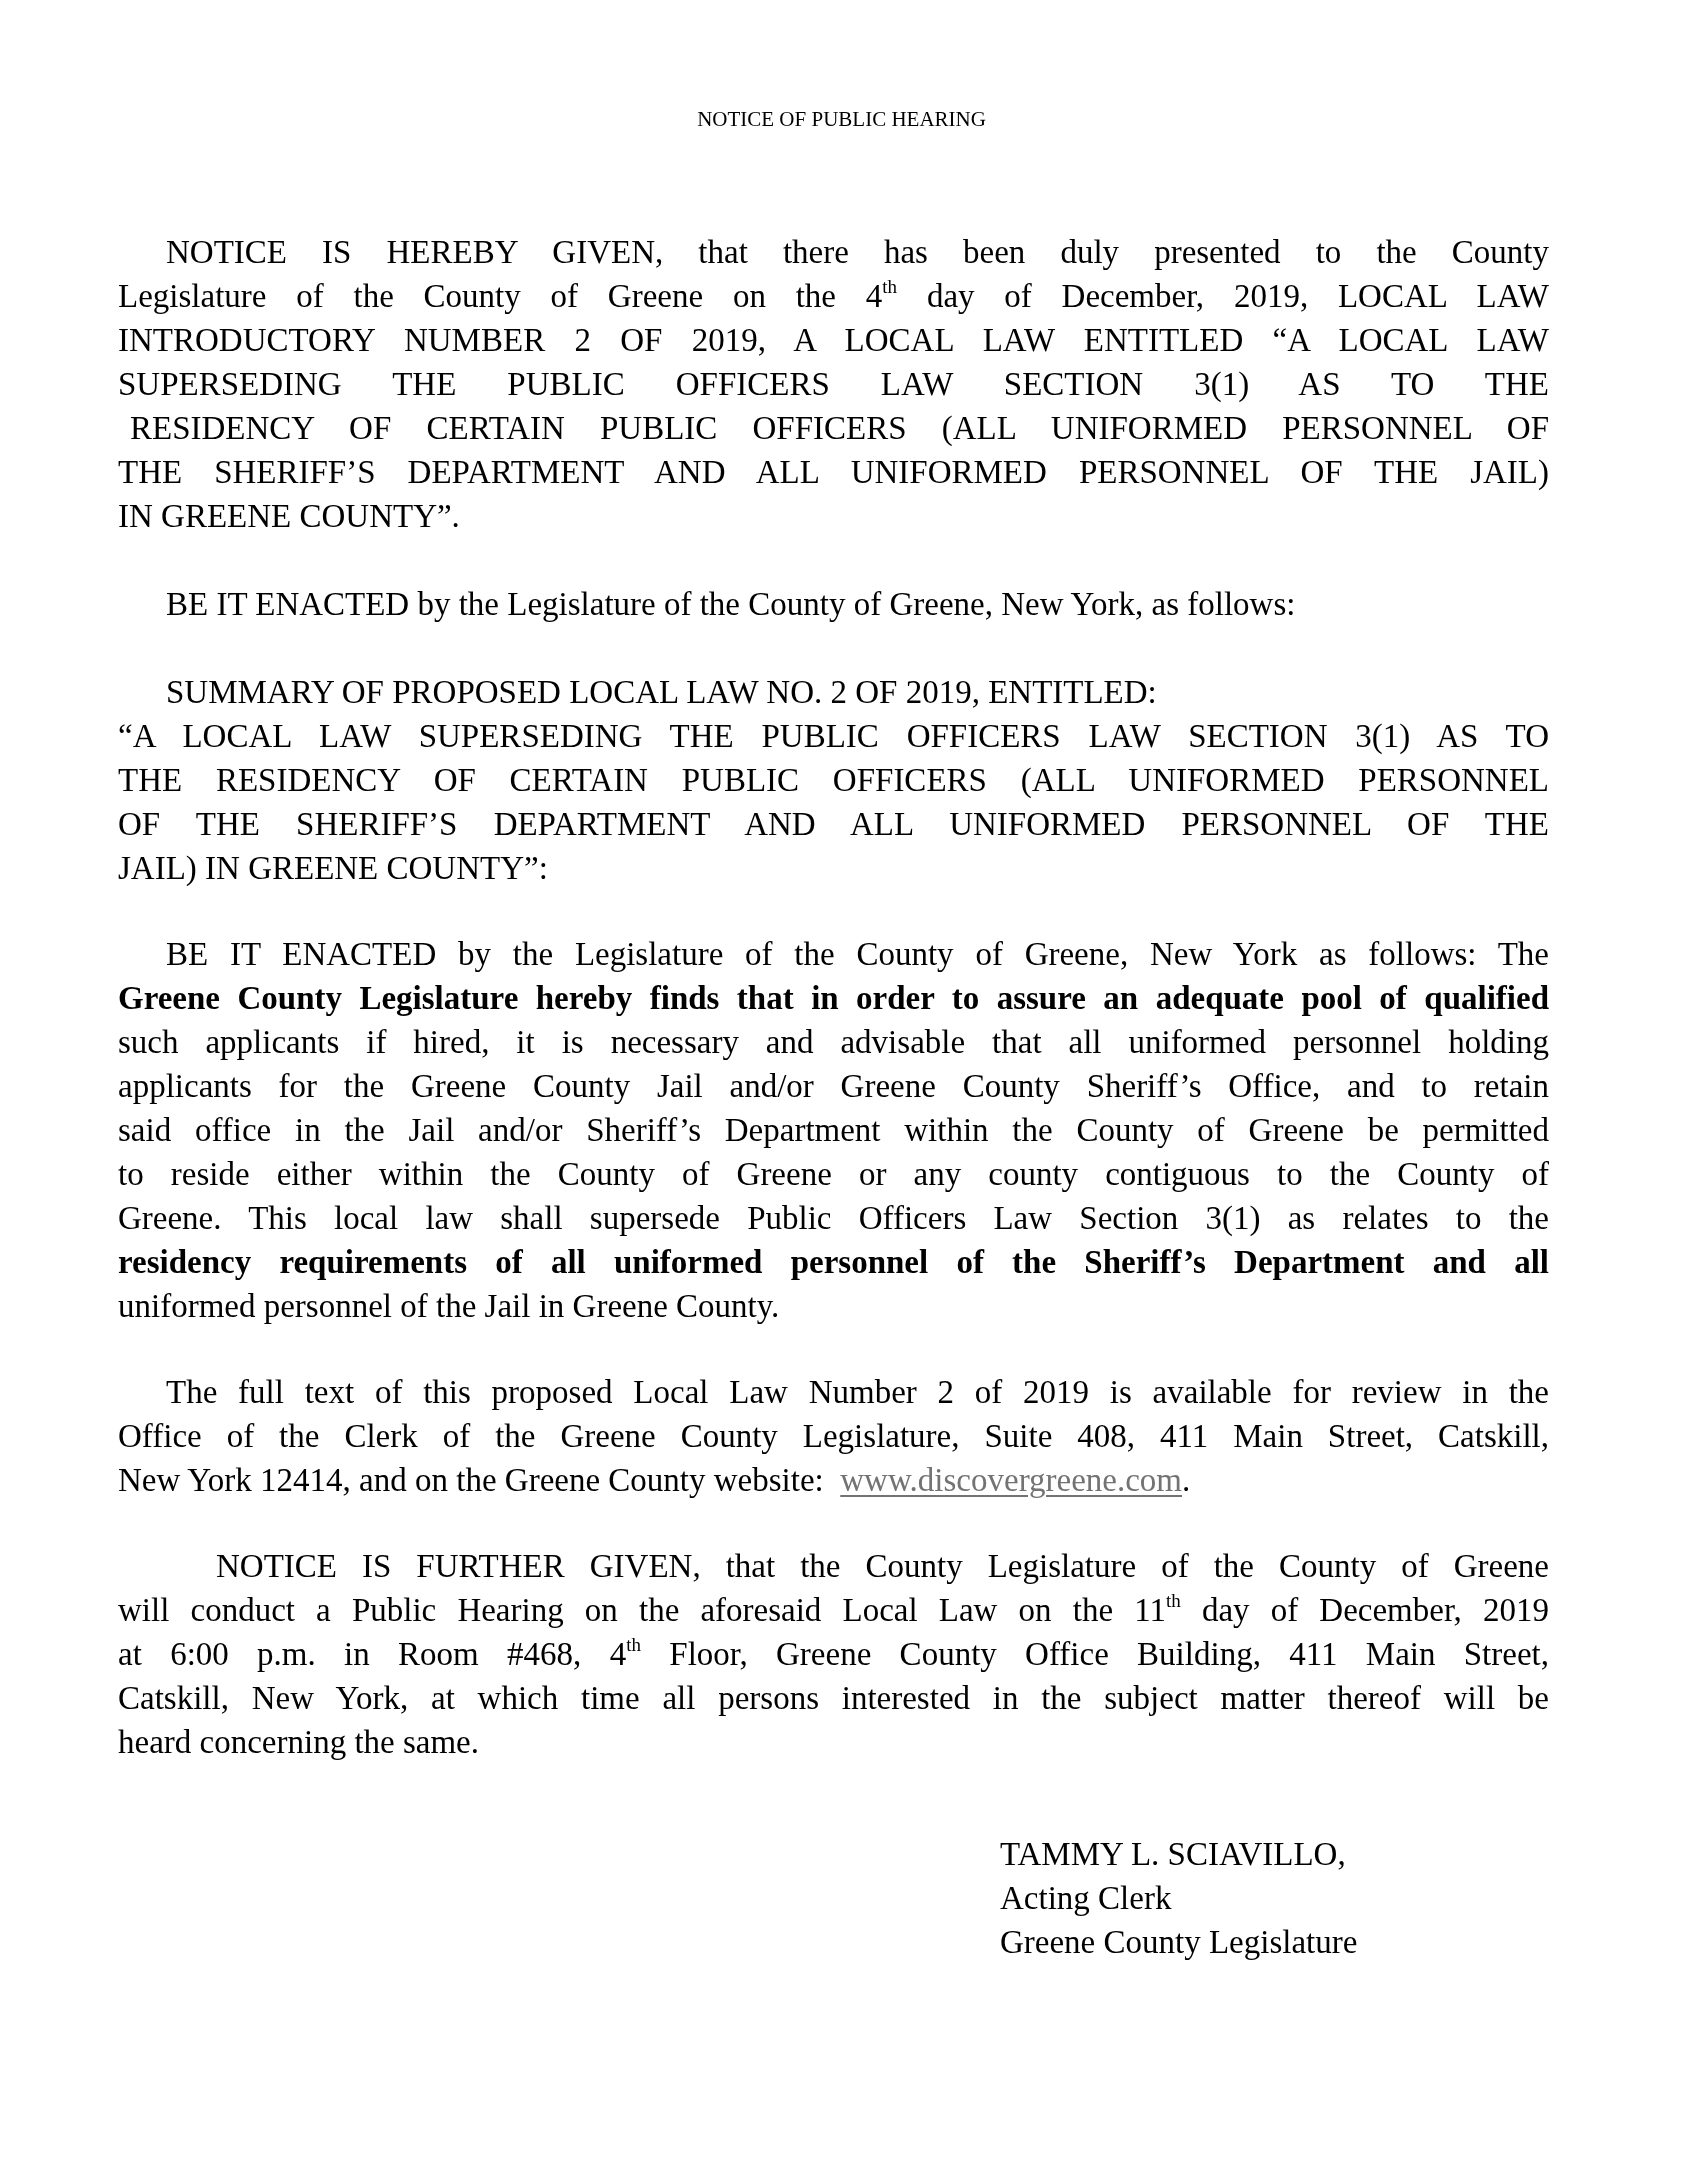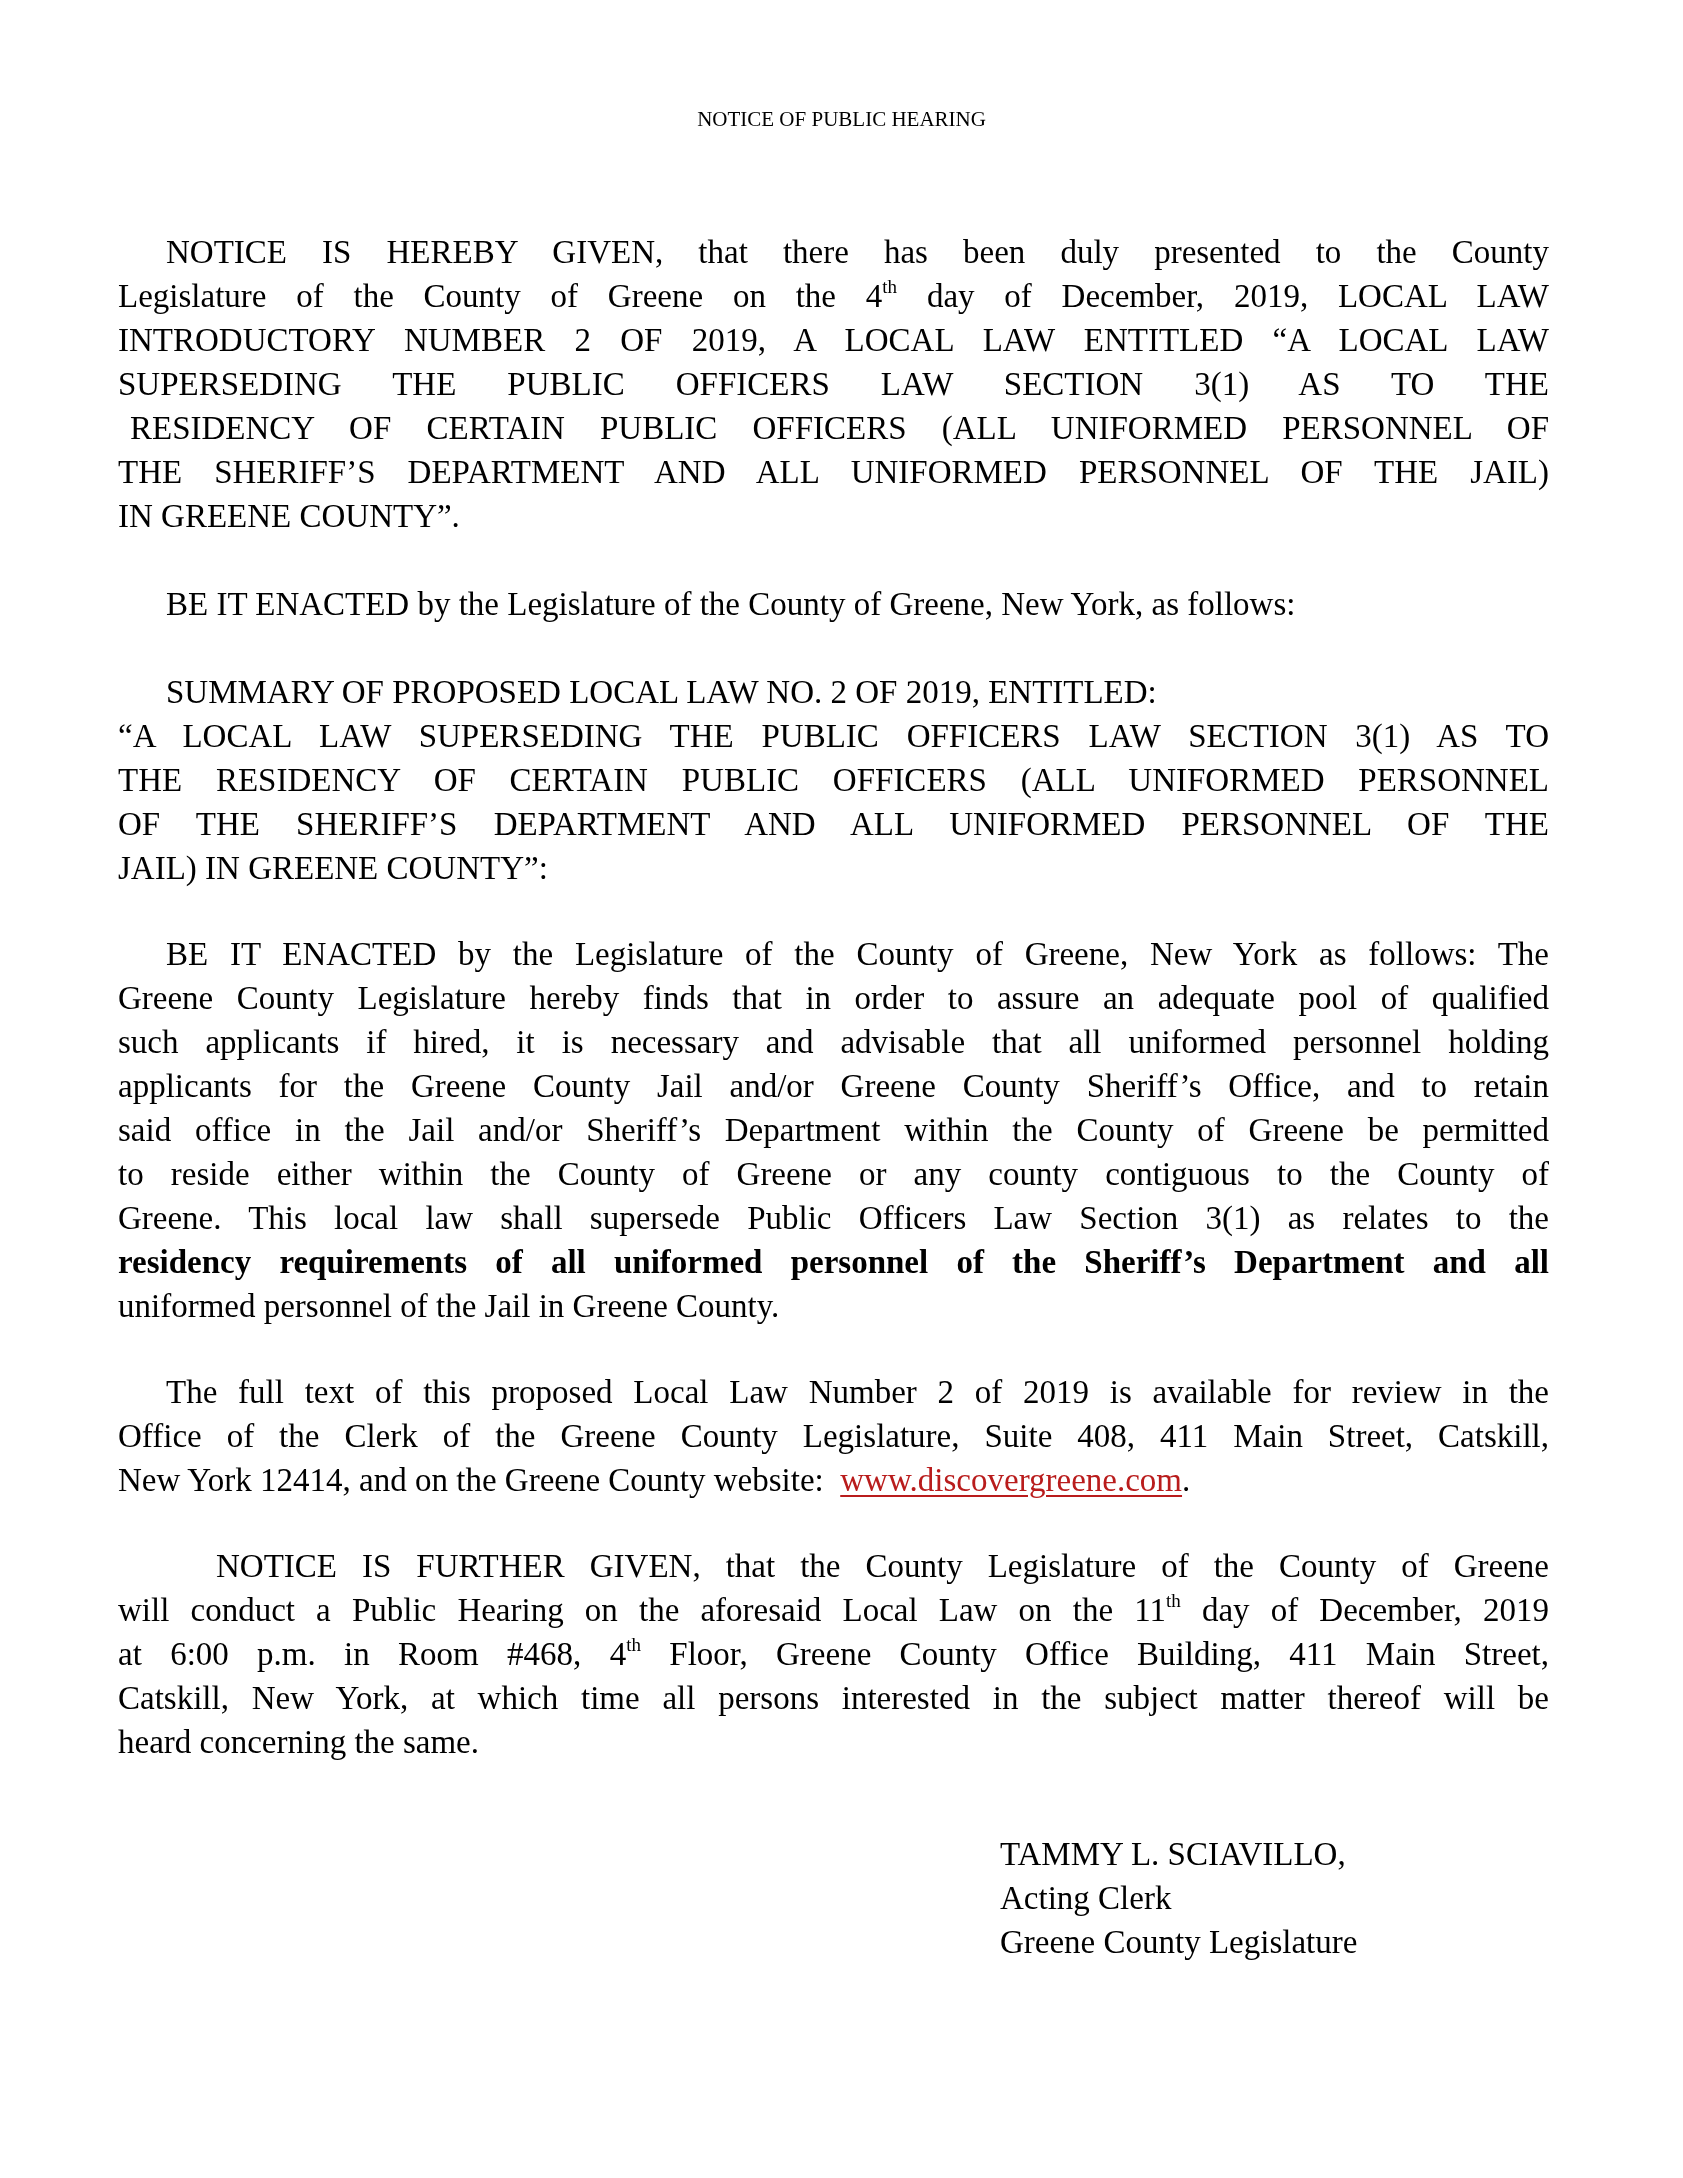--- a/index.html
+++ b/index.html
@@ -8,21 +8,21 @@
   .page { position: absolute; left: 0; top: 0; width: 1683px; height: 2178px; }
   .title { position: absolute; left: 0; width: 1683px; top: 97px; text-align: center;
            font-size: 21px; line-height: 44px; letter-spacing: 0; }
   .para { position: absolute; left: 118px; width: 1431px; font-size: 33px;
           line-height: 44px; text-align: justify; margin: 0; }
   .para .line { display: block; text-align: justify; text-align-last: justify; white-space: nowrap; }
   .para .line.last { text-align-last: left; }
   .ind1 { padding-left: 48px; }
   .ind2 { padding-left: 98px; }
   sup { font-size: 19px; line-height: 0; position: relative; top: -2px; vertical-align: super; }
-  .link { color: #b91c1c; text-decoration: underline; text-decoration-thickness: 2px; text-underline-offset: 4px; }
+  .link { color: #737373; text-decoration: underline; text-decoration-thickness: 2px; text-underline-offset: 4px; }
   .sig { position: absolute; left: 1000px; top: 1808px; font-size: 33px; line-height: 44px; margin-top: 24px; }
   .sig span { display: block; white-space: nowrap; }
 </style>
 </head>
 <body>
 
 <div class="page">
   <div class="title">NOTICE OF PUBLIC HEARING</div>
 
   <div class="para" style="top:230px;">
@@ -39,21 +39,21 @@
     </div>
   <div class="para" style="top:670px;">
       <span class="line last ind1">SUMMARY OF PROPOSED LOCAL LAW NO. 2 OF 2019, ENTITLED:</span>
       <span class="line" style="white-space: normal;">“A LOCAL LAW SUPERSEDING THE PUBLIC OFFICERS LAW SECTION 3(1) AS TO</span>
       <span class="line" style="white-space: normal;">THE RESIDENCY OF CERTAIN PUBLIC OFFICERS (ALL UNIFORMED PERSONNEL</span>
       <span class="line" style="white-space: normal;">OF THE SHERIFF’S DEPARTMENT AND ALL UNIFORMED PERSONNEL OF THE</span>
       <span class="line last">JAIL) IN GREENE COUNTY”:</span>
     </div>
   <div class="para" style="top:932px;">
       <span class="line ind1" style="white-space: normal;">BE IT ENACTED by the Legislature of the County of Greene, New York as follows:  The</span>
-      <span class="line" style="white-space: normal;">Greene County Legislature hereby finds that in order to assure an adequate pool of qualified</span>
+      <span class="line" style="white-space: normal; font-weight: bold;">Greene County Legislature hereby finds that in order to assure an adequate pool of qualified</span>
       <span class="line" style="white-space: normal;">such applicants if hired, it is necessary and advisable that all uniformed personnel holding</span>
       <span class="line" style="white-space: normal;">applicants for the Greene County Jail and/or Greene County Sheriff’s Office, and to retain</span>
       <span class="line" style="white-space: normal;">said office in the Jail and/or Sheriff’s Department within the County of Greene be permitted</span>
       <span class="line" style="white-space: normal;">to reside either within the County of Greene or any county contiguous to the County of</span>
       <span class="line" style="white-space: normal;">Greene.    This local law shall supersede Public Officers Law Section 3(1) as relates to the</span>
       <span class="line" style="white-space: normal; font-weight: bold;">residency requirements of all uniformed personnel of the Sheriff’s Department and all</span>
       <span class="line last">uniformed personnel of the Jail in Greene County.</span>
     </div>
 
   <div class="para" style="top:1370px;">

